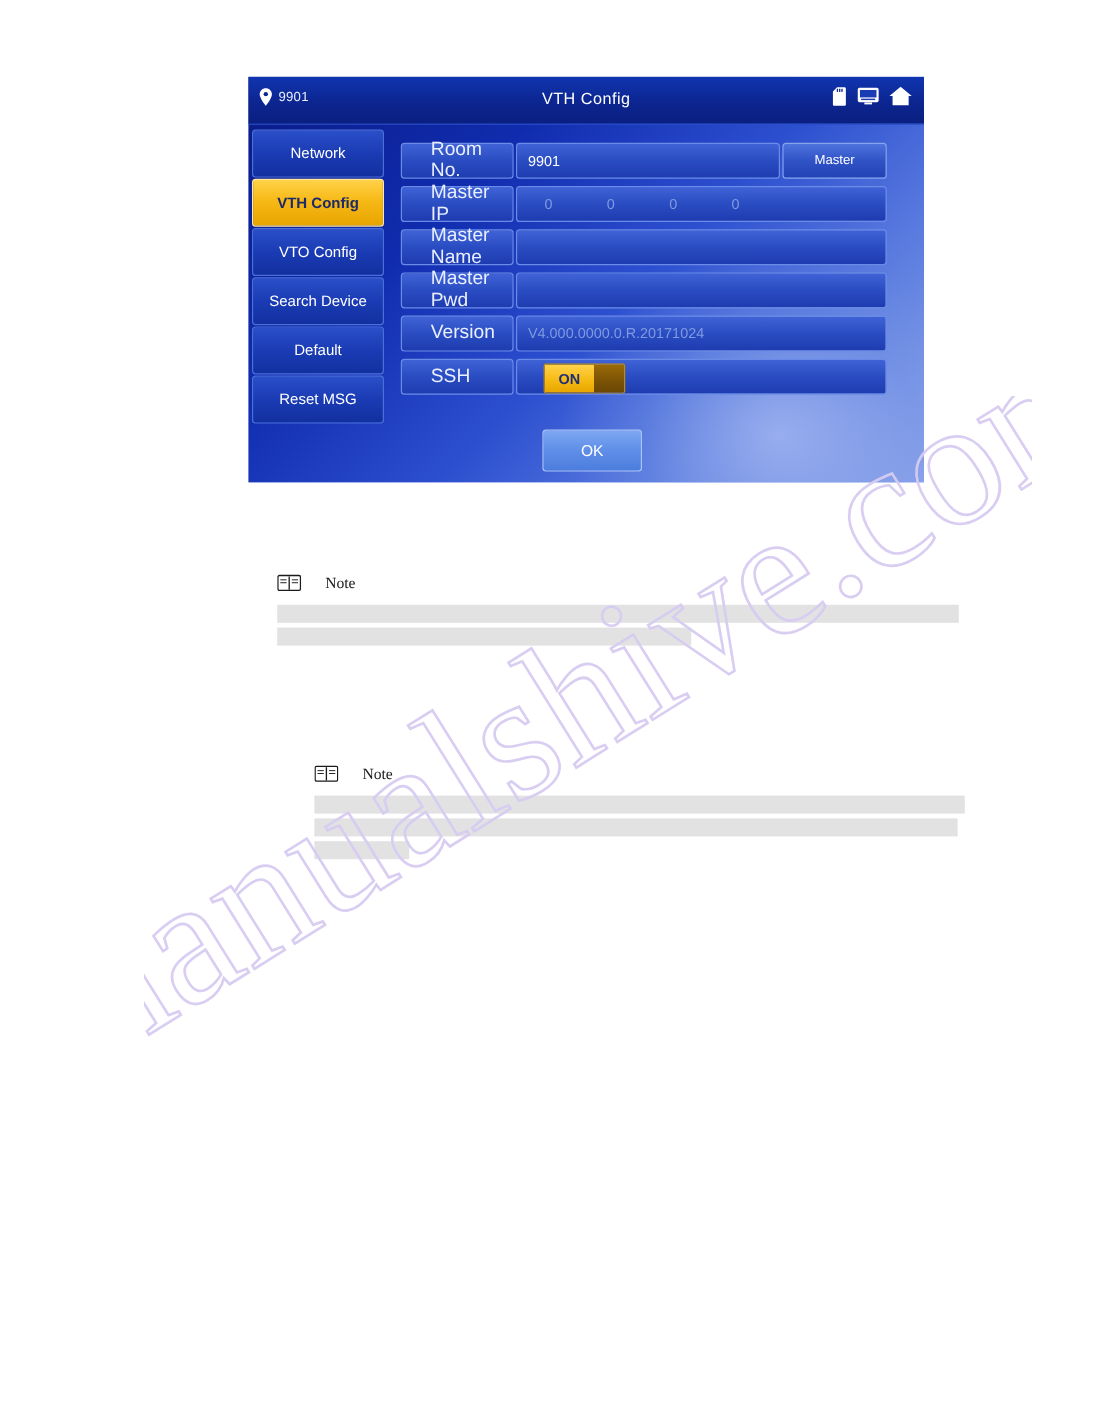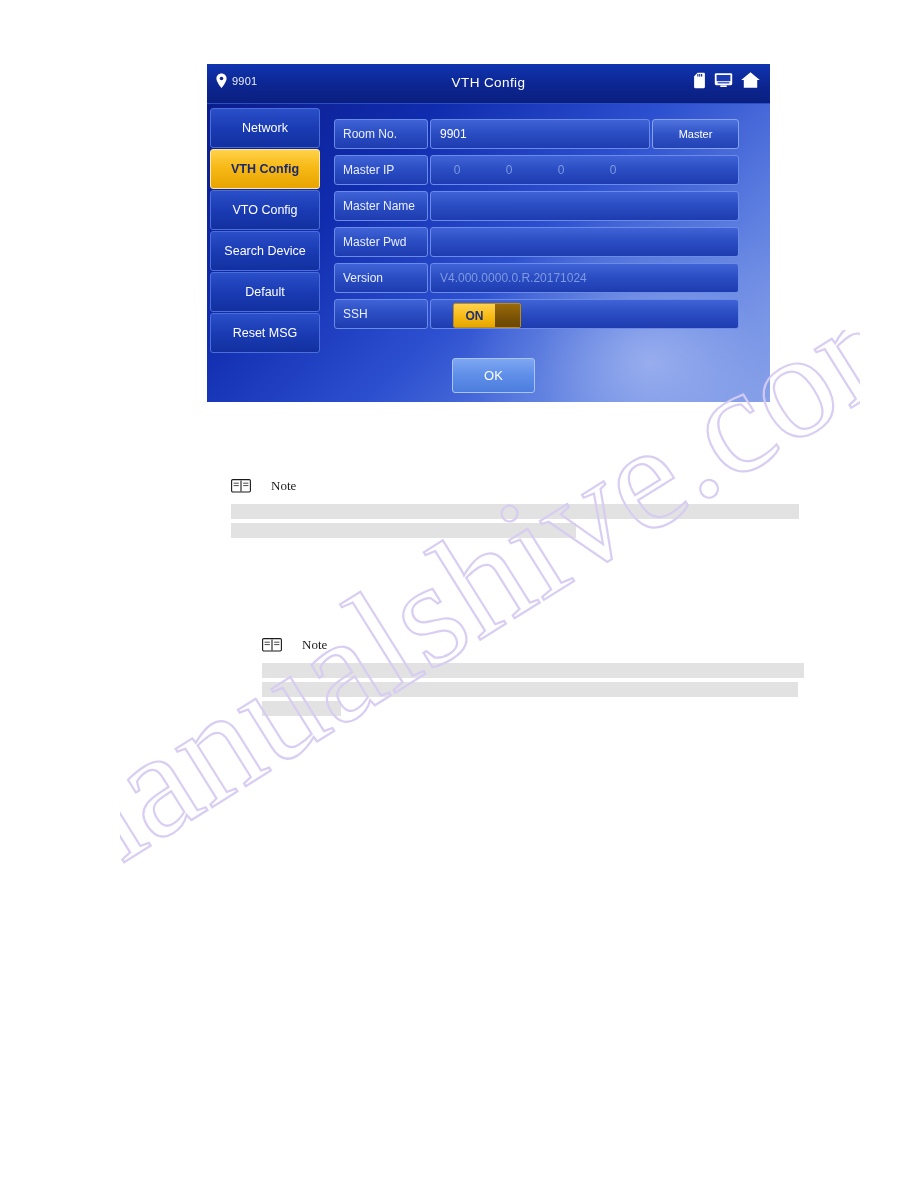--- a/index.html
+++ b/index.html
@@ -130,24 +130,24 @@
     height: 30px;
     margin-bottom: 6px;
     align-items: stretch;
   }
   .cell-label {
     width: 94px;
     background: linear-gradient(180deg, #3f63d6 0%, #2a4cc2 50%, #1e3cb0 100%);
     border: 1px solid #6b8ce6;
     border-radius: 3px;
     color: #e9efff;
-    font-size: 12px;
-    display: flex;
-    align-items: center;
-    padding-left: 8px;
+    font-size: 16px;
+    display: flex;
+    align-items: center;
+    padding-left: 24px;
     box-sizing: border-box;
   }
   .cell-value {
     flex: 1;
     margin-left: 2px;
     background: linear-gradient(180deg, #3f63d6 0%, #2a4cc2 50%, #1e3cb0 100%);
     border: 1px solid #6b8ce6;
     border-radius: 3px;
     color: #ffffff;
     font-size: 12px;

